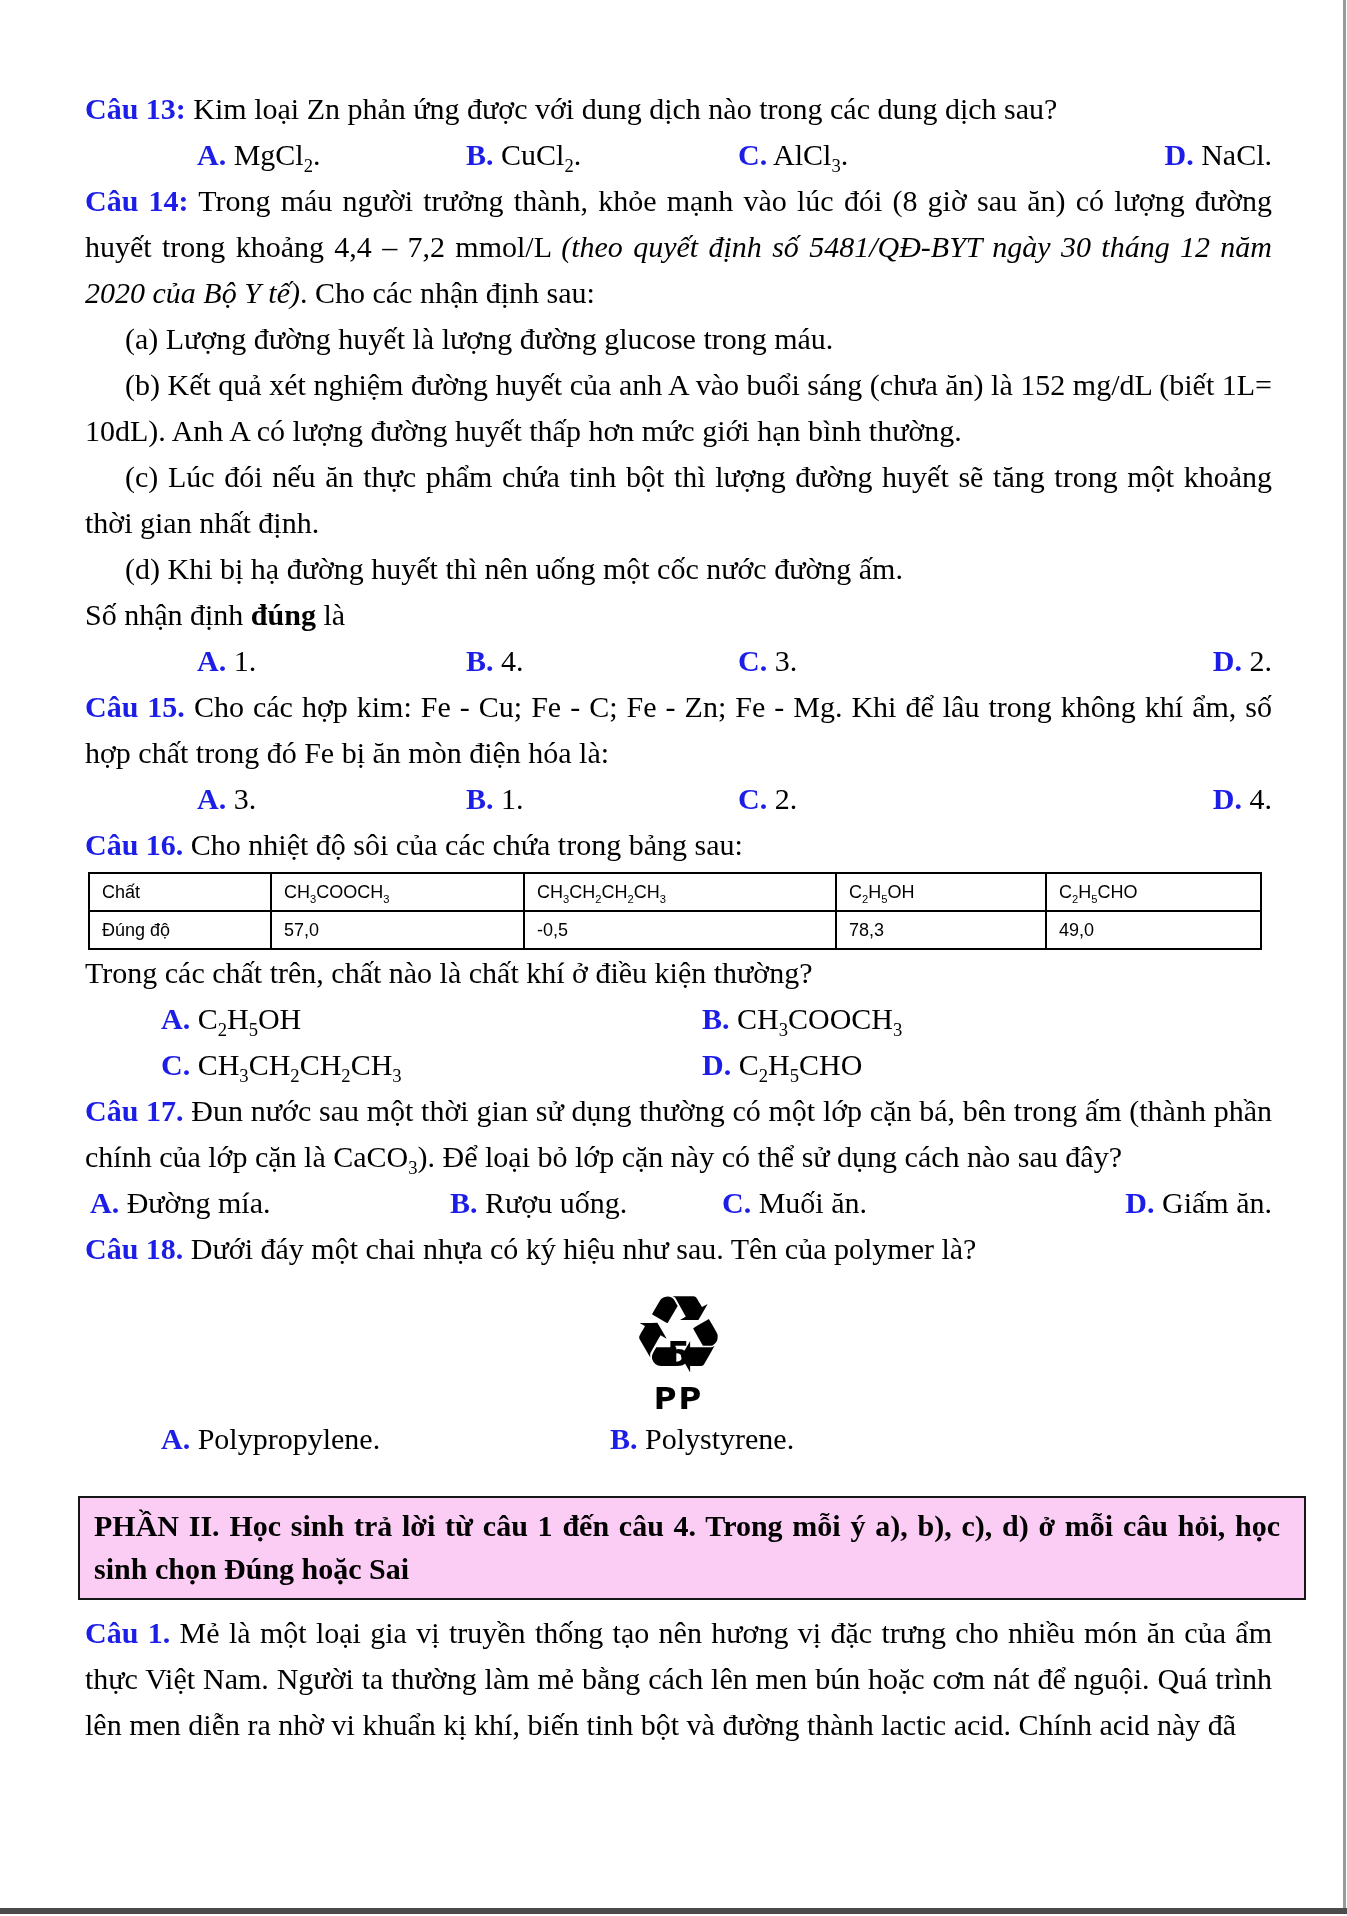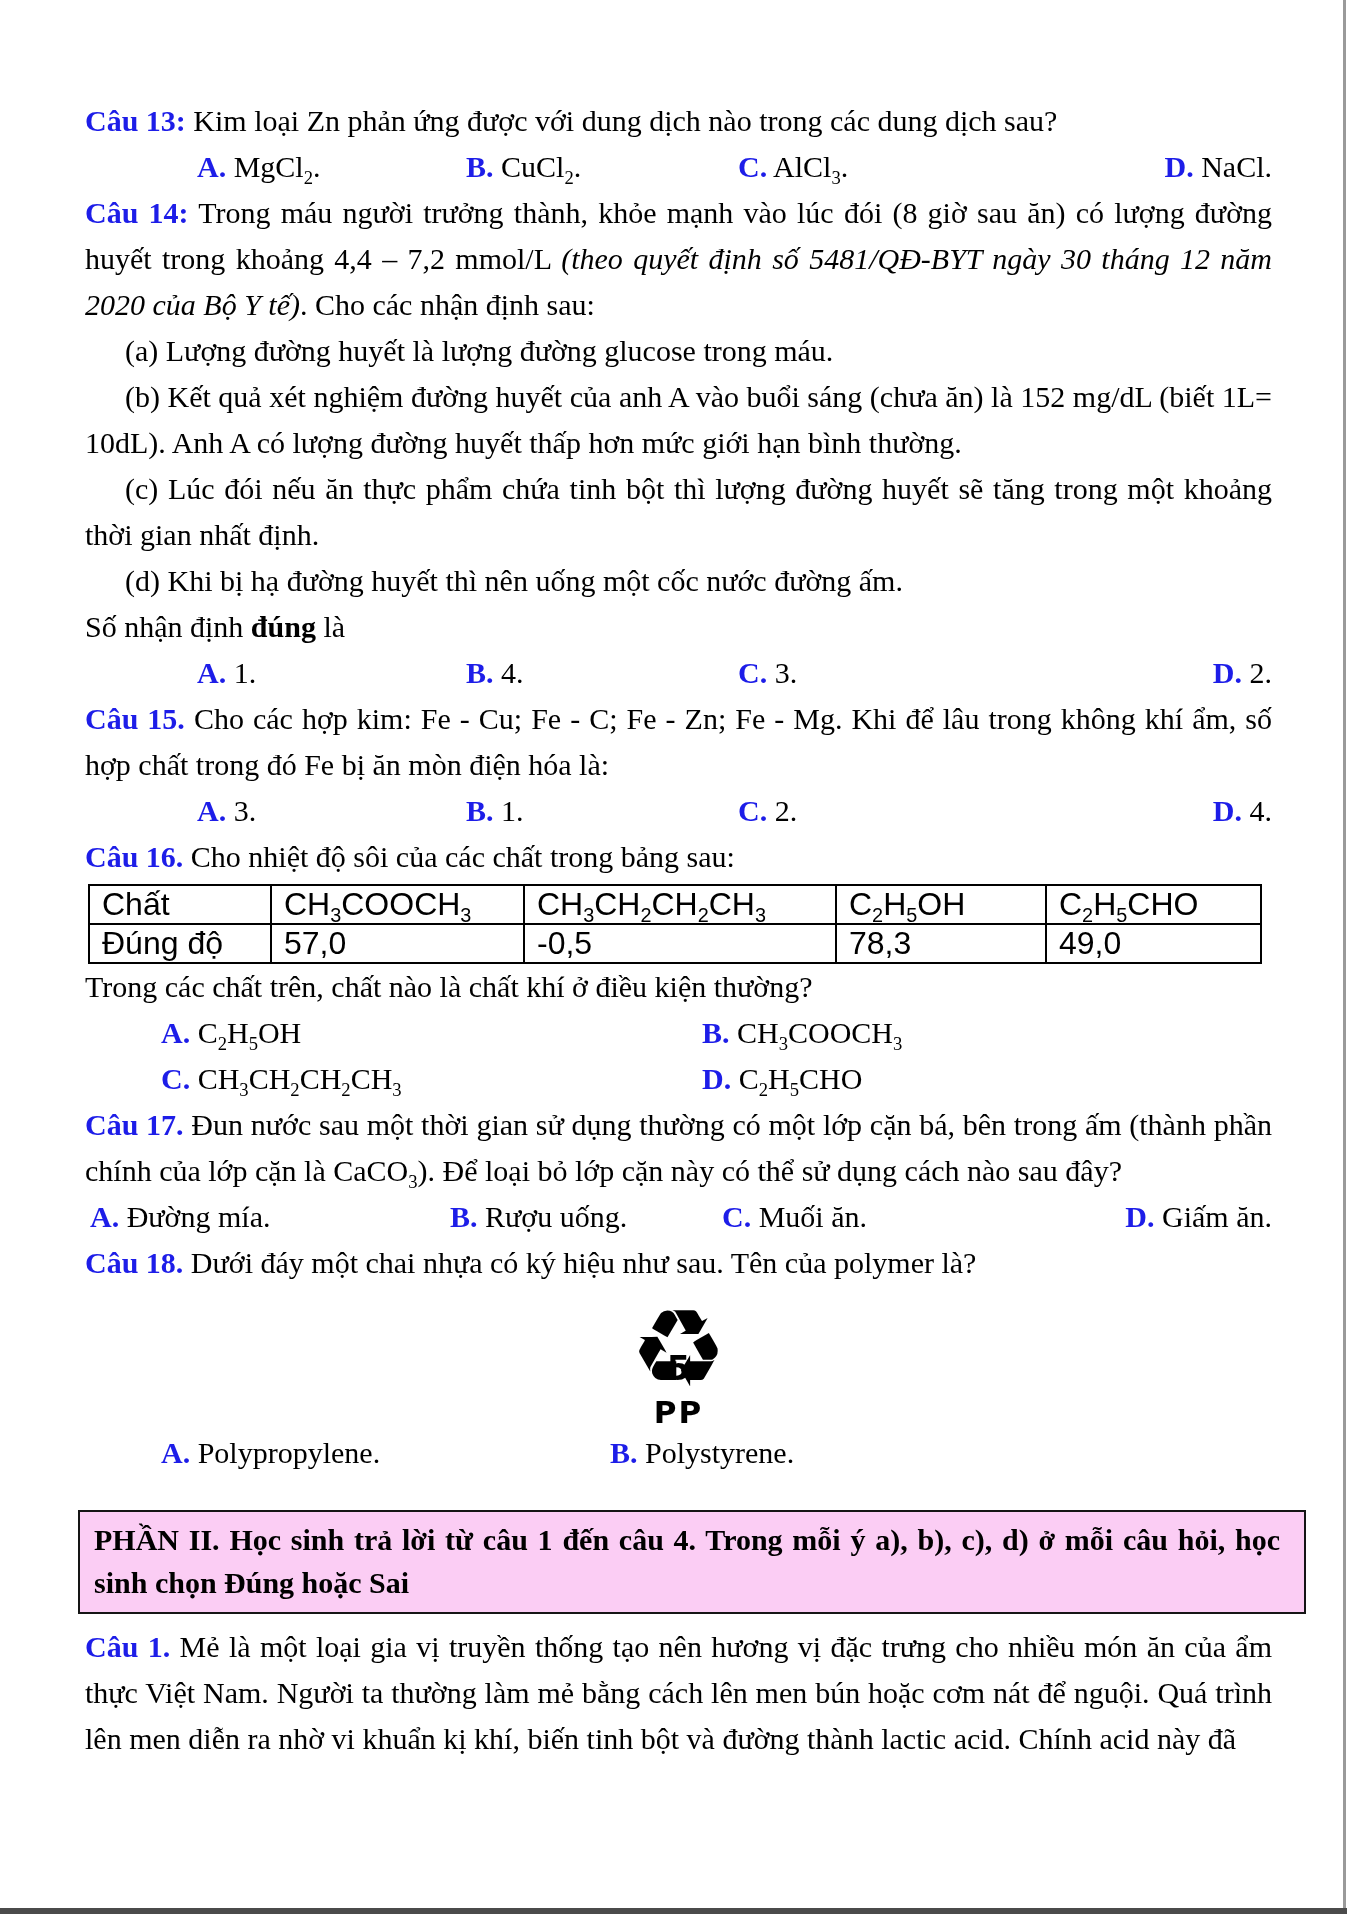--- a/index.html
+++ b/index.html
@@ -2,39 +2,39 @@
 <html><head>
 <meta charset="utf-8">
 <style>
   html,body{margin:0;padding:0;}
   body{
     width:1347px;height:1916px;position:relative;background:#ffffff;
     font-family:"Liberation Serif","DejaVu Serif",serif;color:#000;
     --accent-blue:#1d1de8;--part2-bg:#fbcdf4;--part2-border:#151515;
     --page-edge:#9a9a9a;--page-bottom:#4b4b4b;
   }
-  .content{position:absolute;left:85px;top:98px;width:1187px;}
+  .content{position:absolute;left:85px;top:86px;width:1187px;}
   .para{margin:0;font-size:30px;line-height:46px;text-align:justify;}
   .indent{text-indent:40px;}
   .qlabel{color:var(--accent-blue);font-weight:bold;}
   .opts-row{display:flex;font-size:30px;line-height:46px;}
   .opt{white-space:nowrap;}
   .ol{color:var(--accent-blue);font-weight:bold;}
   .row4 .o1{margin-left:112px;width:269px;}
   .row4 .o2{width:272px;}
   .row4 .o3{width:360px;}
   .row4 .o4{flex:1;text-align:right;}
   .row4.flush .o1{margin-left:5px;width:360px;}
   .row2 .o1{margin-left:76px;width:541px;}
   .row2 .o2{flex:1;}
   .row2.narrow .o1{width:449px;}
   sub{font-size:0.62em;line-height:0;}
   
   .btable{border-collapse:collapse;margin:4px 0 0 3px;table-layout:fixed;
-          font-family:"Liberation Sans","DejaVu Sans",sans-serif;font-size:32px;}
+          font-family:"Liberation Sans","DejaVu Sans",sans-serif;font-size:18px;}
   .btable td{border:2px solid #000;height:36px;padding:0 0 0 12px;vertical-align:middle;}
   
   .recycle-wrap{text-align:center;margin:6px 0 2px 0;}
   .recycle{position:relative;display:inline-block;line-height:1;}
   .rglyph{font-family:"DejaVu Sans",sans-serif;font-size:108px;line-height:1.05;display:block;}
   .rnum{position:absolute;left:50%;top:56%;transform:translate(-50%,-50%);
         font-family:"DejaVu Sans",sans-serif;font-weight:bold;font-size:34px;}
   .rcode{font-family:"DejaVu Sans",sans-serif;font-weight:bold;font-size:31px;
          letter-spacing:2px;margin-top:-8px;line-height:1;}
   
@@ -79,21 +79,21 @@
     <p class="para"><b class="qlabel">Câu 15.</b> <span>Cho các hợp kim: Fe - Cu; Fe - C; Fe - Zn; Fe - Mg. Khi để lâu trong không khí ẩm, số hợp chất trong đó Fe bị ăn mòn điện hóa là:</span></p>
     <div class="opts-row row4">
       <span class="opt o1"><b class="ol">A.</b> <span>3.</span></span>
       <span class="opt o2"><b class="ol">B.</b> <span>1.</span></span>
       <span class="opt o3"><b class="ol">C.</b> <span>2.</span></span>
       <span class="opt o4"><b class="ol">D.</b> <span>4.</span></span>
     </div>
   </section>
 
   <section>
-    <p class="para"><b class="qlabel">Câu 16.</b> <span>Cho nhiệt độ sôi của các chất trong bảng sau:</span></p>
+    <p class="para"><b class="qlabel">Câu 16.</b> <span>Cho nhiệt độ sôi của các chứa trong bảng sau:</span></p>
     <table class="btable">
       <colgroup>
           <col style="width:182px">
           <col style="width:253px">
           <col style="width:312px">
           <col style="width:210px">
           <col style="width:215px">
         </colgroup>
       <tbody>
           <tr>

